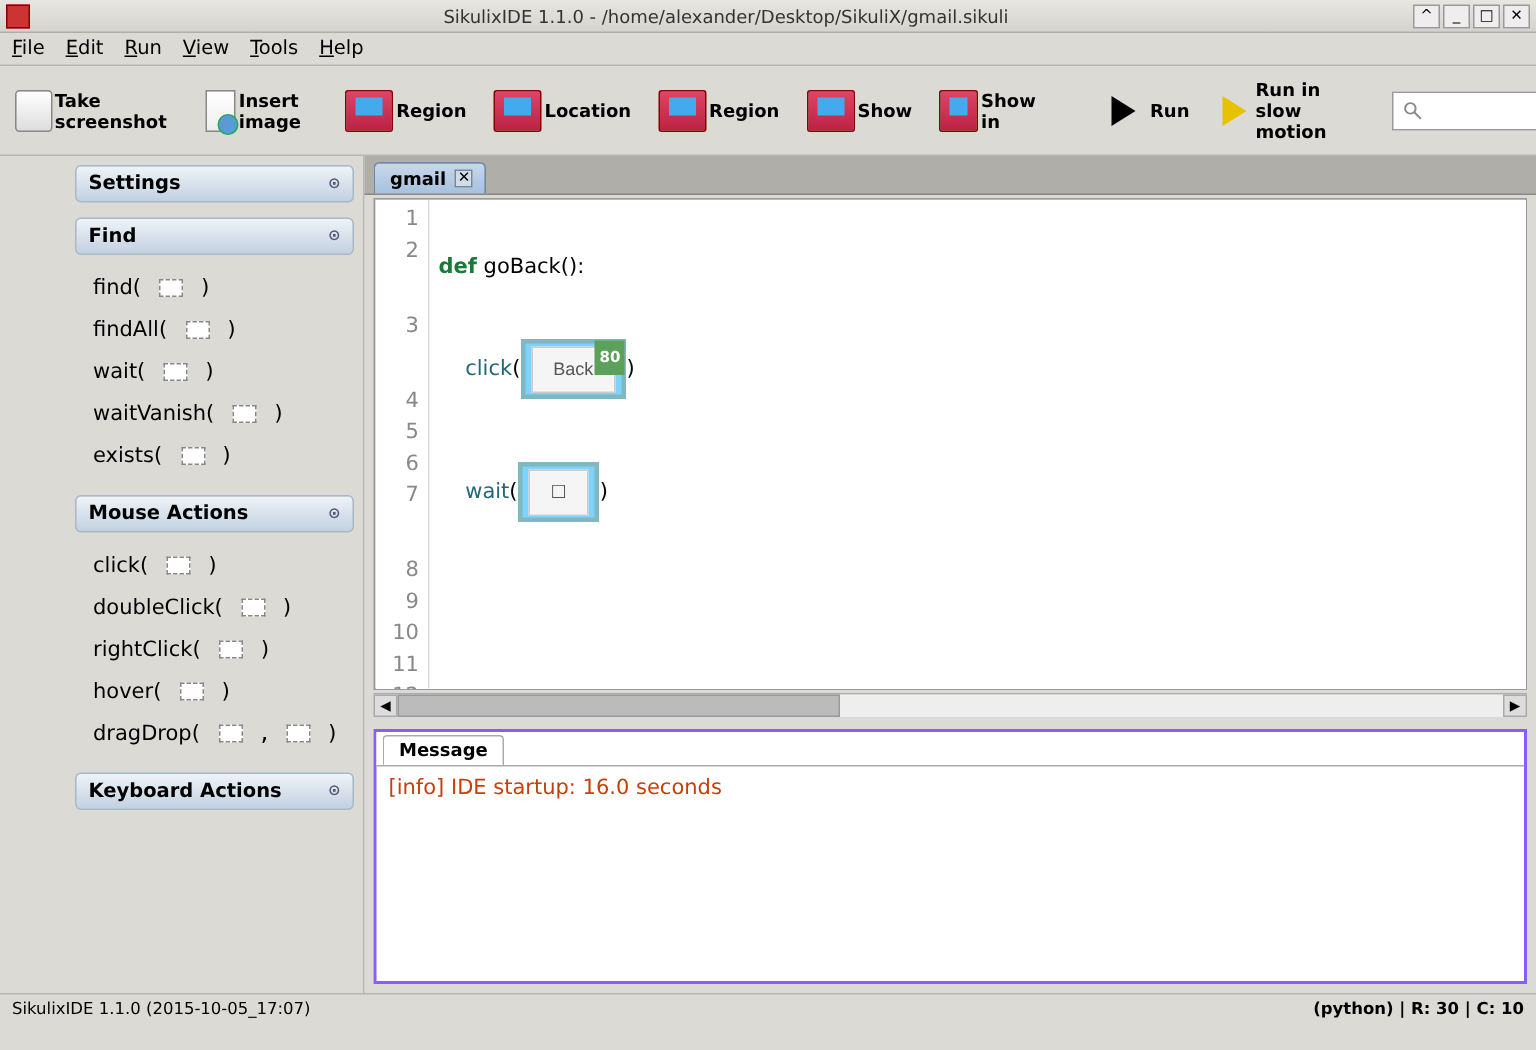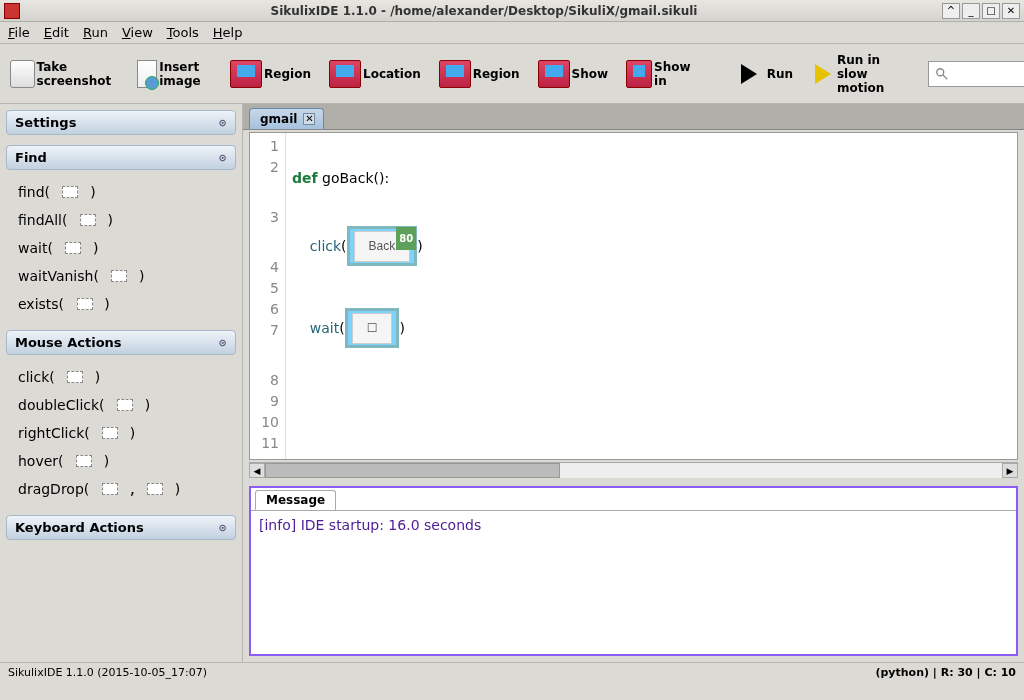--- a/index.html
+++ b/index.html
@@ -1,21 +1,21 @@
 <!DOCTYPE html>
 <html><head>
 <meta charset="utf-8">
 <style>
 * { box-sizing: border-box; margin: 0; padding: 0; font-family: "DejaVu Sans", Arial, sans-serif; }
 body { width: 1024px; height: 700px; background: #dcdad5; overflow: hidden; font-size: 12px; }
 
 
 .titlebar { height: 22px; background: linear-gradient(#e8e6e1, #d5d3ce); border-bottom: 1px solid #b0aea9; display: flex; align-items: center; padding: 0 4px; }
 .titlebar .app-icon { width: 16px; height: 16px; background: #c33; border: 1px solid #800; display: inline-block; margin-right: 6px; }
-.titlebar .title { flex: 1; text-align: center; font-weight: bold; font-size: 12px; color: #333; }
+.titlebar .title { flex: 1; text-align: center; font-weight: normal; font-size: 12px; color: #333; }
 .titlebar .win-controls { display: flex; gap: 2px; }
 .titlebar .win-btn { width: 18px; height: 16px; border: 1px solid #999; background: #eee; font-size: 10px; display: flex; align-items: center; justify-content: center; cursor: pointer; }
 
 
 .menubar { height: 22px; display: flex; align-items: center; padding: 0 8px; gap: 14px; background: #dcdad5; border-bottom: 1px solid #b8b6b1; }
 .menubar span { font-size: 13px; cursor: pointer; }
 .menubar span u { text-decoration: underline; }
 
 
 .toolbar { height: 60px; background: #dcdad5; display: flex; align-items: center; padding: 4px 10px; gap: 18px; border-bottom: 1px solid #b8b6b1; }
@@ -30,21 +30,21 @@
 .play-slow-icon { width: 0; height: 0; border-left: 16px solid #e6c200; border-top: 10px solid transparent; border-bottom: 10px solid transparent; margin: 4px; }
 .toolbar .spacer { flex: 1; }
 .search-box { width: 210px; height: 26px; border: 1px solid #999; background: #fff; display: flex; align-items: center; padding: 0 6px; }
 .search-box svg { width: 14px; height: 14px; margin-right: 4px; }
 
 
 .main { display: flex; height: 558px; }
 
 
 .sidebar { width: 243px; background: #dcdad5; padding: 6px; overflow-y: auto; border-right: 1px solid #b8b6b1; }
-.panel { margin-bottom: 10px; }
+.panel { margin-bottom: 10px; margin-left: 44px; }
 .panel-header { background: linear-gradient(#eef3f8, #c2d1e0); border: 1px solid #a6b8ca; border-radius: 4px; padding: 4px 8px; font-weight: bold; font-size: 13px; display: flex; justify-content: space-between; align-items: center; cursor: pointer; }
 .panel-header .chev { font-size: 10px; color: #557; }
 .panel-body { padding: 8px 6px 2px 10px; }
 .cmd-item { padding: 6px 2px; font-family: monospace; font-size: 14px; cursor: pointer; display: flex; align-items: center; gap: 2px; }
 .thumb { display:inline-block; width: 16px; height: 12px; border:1px dashed #888; background:#fff; vertical-align: middle; }
 
 
 .editor-pane { flex: 1; display: flex; flex-direction: column; background: #dcdad5; }
 .tabs { height: 26px; background: #b0aea9; display: flex; align-items: flex-end; padding: 0 6px; border-bottom: 1px solid #888; }
 .tab { background: linear-gradient(#c8d8ea,#a6c1de); border: 1px solid #6a89a8; border-bottom: none; padding: 3px 8px 3px 10px; border-radius: 4px 4px 0 0; display: flex; align-items: center; gap: 6px; font-size: 12px; font-weight: bold; }
@@ -63,21 +63,21 @@
 .patt-inner { border: 1px solid #ccc; background: #f5f5f5; padding: 4px 14px; font-size: 12px; color: #555; font-family: Arial; min-width: 36px; min-height: 18px; display: flex; align-items: center; justify-content: center; }
 .patt-badge { position: absolute; top: -2px; right: -2px; background: #5ca05c; color: #fff; font-size: 10px; font-weight: bold; padding: 1px 3px; }
 .scroll-h { height: 16px; background: #ddd; border-top: 1px solid #aaa; margin: 0 6px 4px 6px; display: flex; }
 .scroll-h .track { flex:1; background:#eee; position:relative; }
 .scroll-h .thumb-sb { position:absolute; left:0; width:40%; height:100%; background:#bbb; border:1px solid #999; }
 .scroll-h .arr { width:16px; background:#ddd; border:1px solid #aaa; text-align:center; font-size:9px; line-height:14px; }
 
 .msg-panel { margin: 4px 6px 6px 6px; border: 2px solid #8b5cf6; background: #fff; height: 170px; display: flex; flex-direction: column; }
 .msg-tabs { display: flex; background: #fff; }
 .msg-tab { border: 1px solid #aaa; border-bottom: 2px solid #fff; padding: 2px 10px; margin: 2px 0 -1px 4px; font-size: 12px; font-weight: bold; background: #fff; border-radius: 3px 3px 0 0; }
-.msg-body { flex: 1; border-top: 1px solid #aaa; padding: 6px 8px; font-size: 14px; color: #4c1d95; }
+.msg-body { flex: 1; border-top: 1px solid #aaa; padding: 6px 8px; font-size: 14px; color: #c2410c; }
 
 
 .statusbar { height: 20px; border-top: 1px solid #b8b6b1; background: #dcdad5; display: flex; align-items: center; padding: 0 8px; font-size: 11px; gap: 25px; }
 .statusbar .sb-left { flex: 1; }
 .statusbar .sb-right { font-weight: bold; }
 
 
 .sidebar::-webkit-scrollbar, .code-area::-webkit-scrollbar { width: 14px; height:14px; }
 </style>
 </head>

